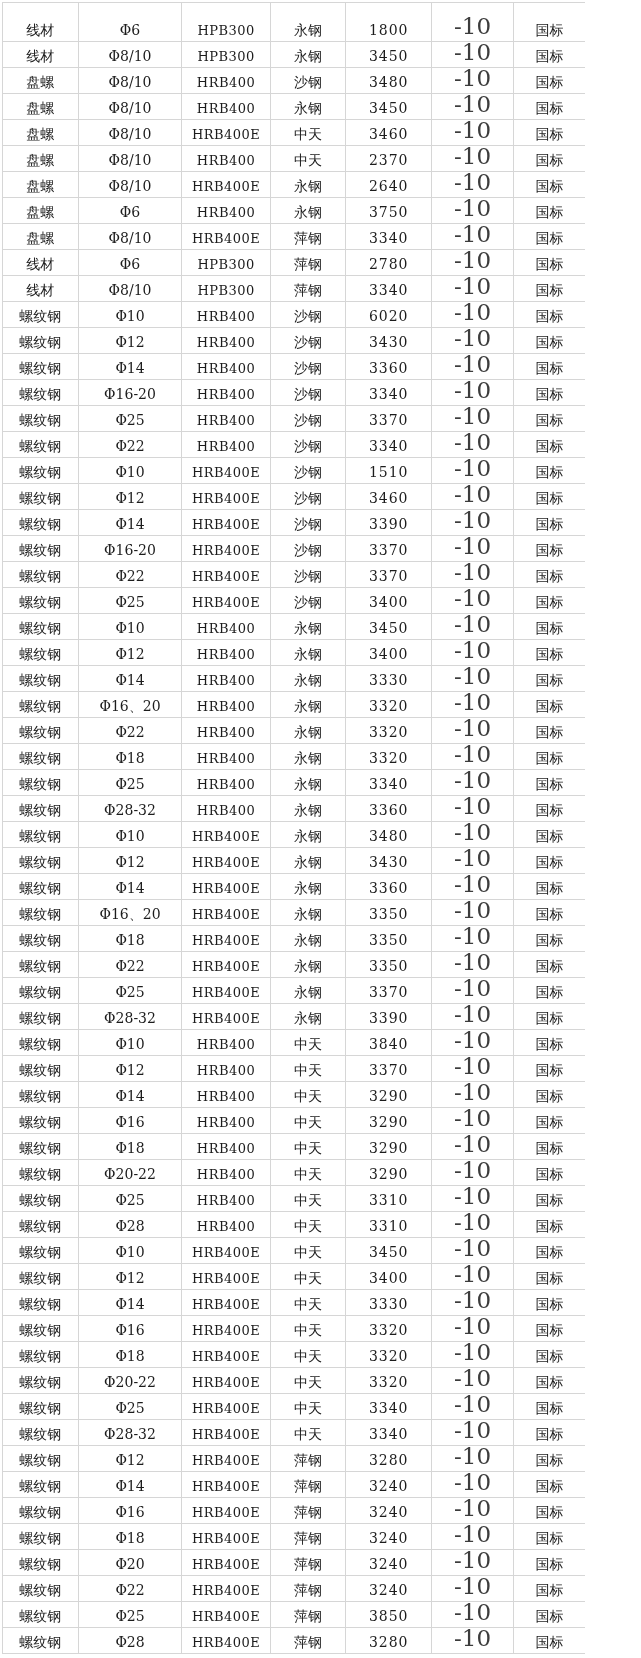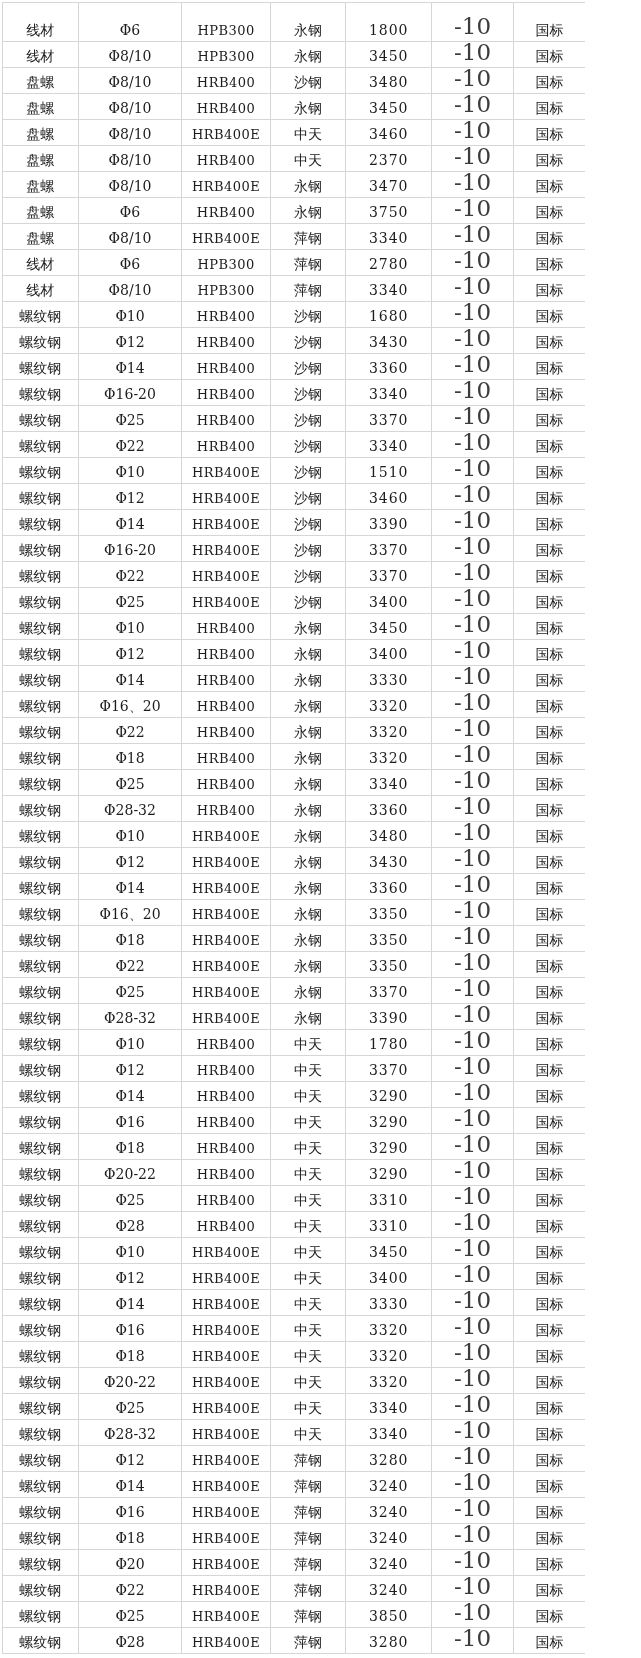--- a/index.html
+++ b/index.html
@@ -106,21 +106,21 @@
       <div class="cell c3">中天</div>
       <div class="cell c4">2370</div>
       <div class="cell c5">-10</div>
       <div class="cell c6">国标</div>
     </div>
     <div class="row">
       <div class="cell c0">盘螺</div>
       <div class="cell c1">Φ8/10</div>
       <div class="cell c2">HRB400E</div>
       <div class="cell c3">永钢</div>
-      <div class="cell c4">3470</div>
+      <div class="cell c4">2640</div>
       <div class="cell c5">-10</div>
       <div class="cell c6">国标</div>
     </div>
     <div class="row">
       <div class="cell c0">盘螺</div>
       <div class="cell c1">Φ6</div>
       <div class="cell c2">HRB400</div>
       <div class="cell c3">永钢</div>
       <div class="cell c4">3750</div>
       <div class="cell c5">-10</div>
@@ -151,21 +151,21 @@
       <div class="cell c3">萍钢</div>
       <div class="cell c4">3340</div>
       <div class="cell c5">-10</div>
       <div class="cell c6">国标</div>
     </div>
     <div class="row">
       <div class="cell c0">螺纹钢</div>
       <div class="cell c1">Φ10</div>
       <div class="cell c2">HRB400</div>
       <div class="cell c3">沙钢</div>
-      <div class="cell c4">1680</div>
+      <div class="cell c4">6020</div>
       <div class="cell c5">-10</div>
       <div class="cell c6">国标</div>
     </div>
     <div class="row">
       <div class="cell c0">螺纹钢</div>
       <div class="cell c1">Φ12</div>
       <div class="cell c2">HRB400</div>
       <div class="cell c3">沙钢</div>
       <div class="cell c4">3430</div>
       <div class="cell c5">-10</div>
@@ -403,21 +403,21 @@
       <div class="cell c3">永钢</div>
       <div class="cell c4">3390</div>
       <div class="cell c5">-10</div>
       <div class="cell c6">国标</div>
     </div>
     <div class="row">
       <div class="cell c0">螺纹钢</div>
       <div class="cell c1">Φ10</div>
       <div class="cell c2">HRB400</div>
       <div class="cell c3">中天</div>
-      <div class="cell c4">1780</div>
+      <div class="cell c4">3840</div>
       <div class="cell c5">-10</div>
       <div class="cell c6">国标</div>
     </div>
     <div class="row">
       <div class="cell c0">螺纹钢</div>
       <div class="cell c1">Φ12</div>
       <div class="cell c2">HRB400</div>
       <div class="cell c3">中天</div>
       <div class="cell c4">3370</div>
       <div class="cell c5">-10</div>

